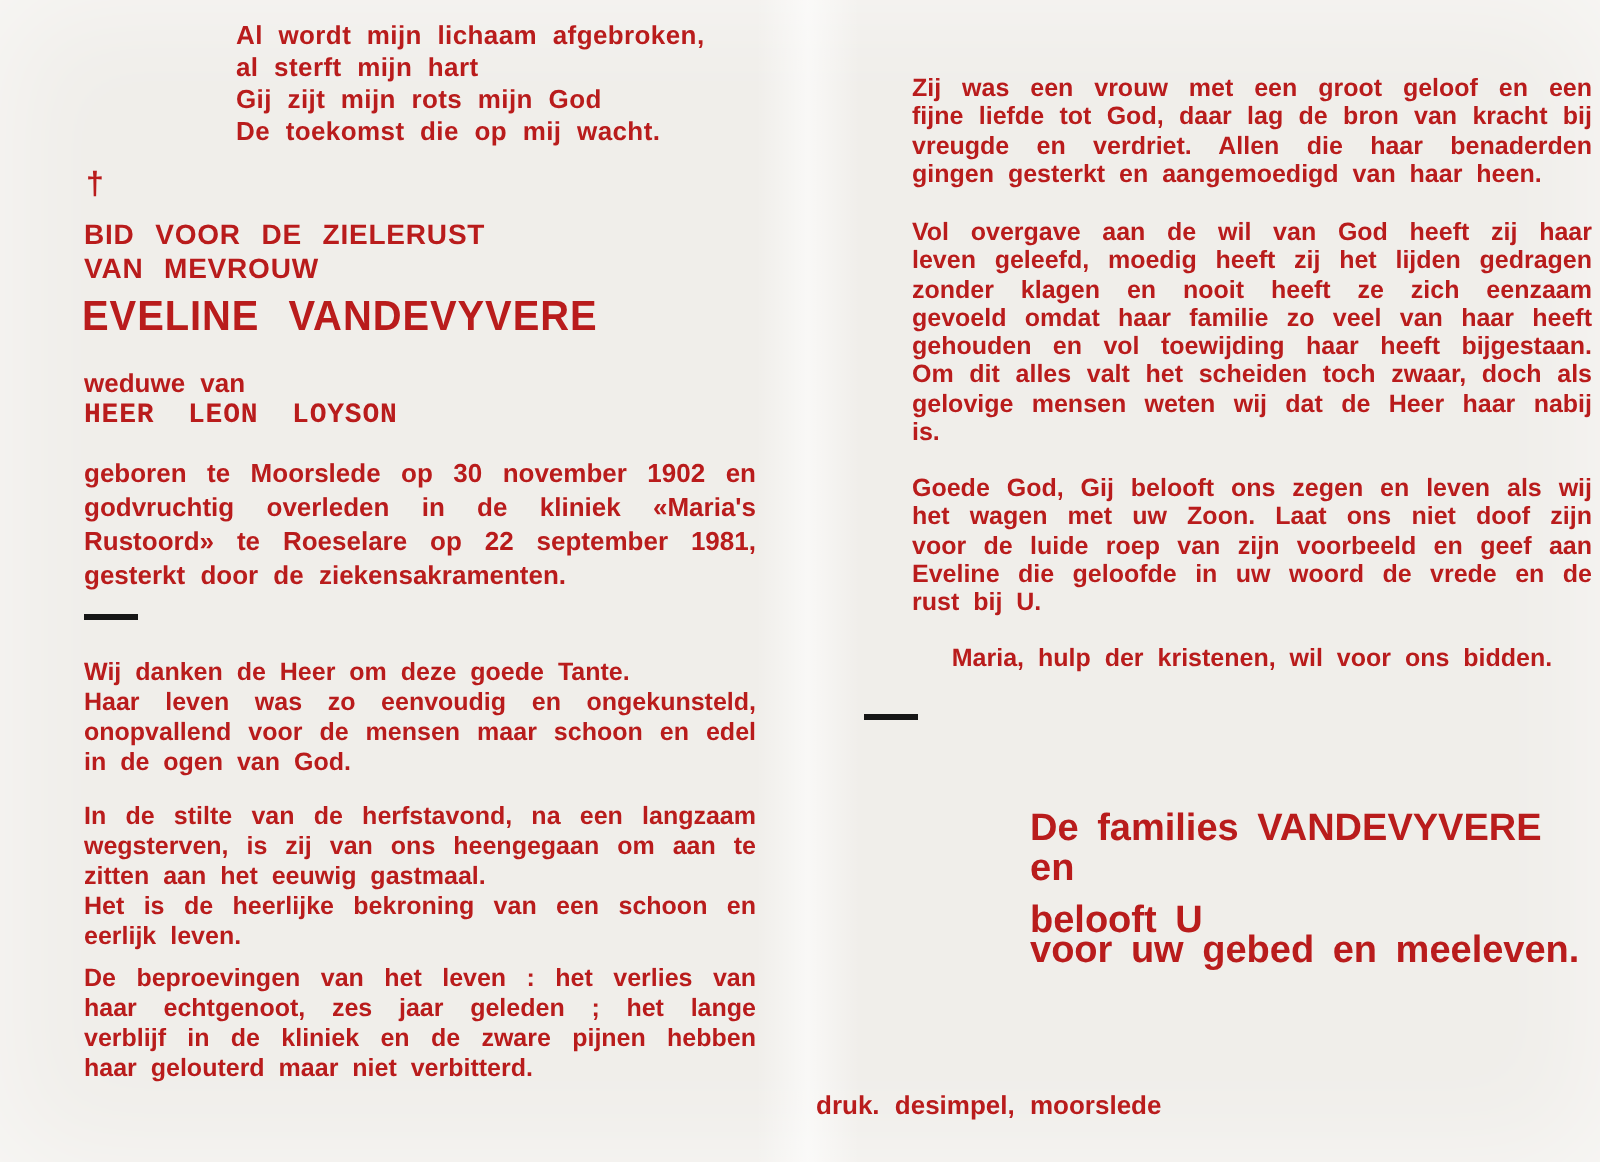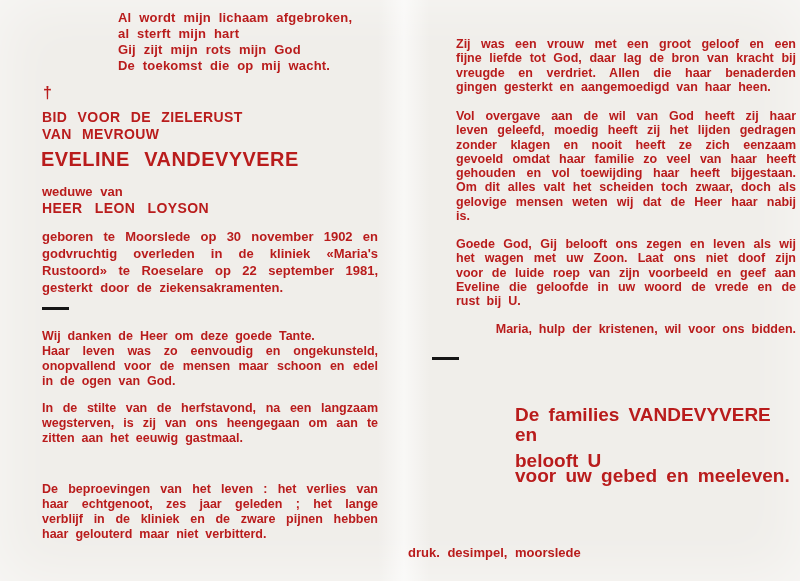--- a/index.html
+++ b/index.html
@@ -29,36 +29,36 @@
     background: linear-gradient(90deg, rgba(255,255,255,0) 0%, rgba(255,255,255,0.6) 50%, rgba(255,255,255,0) 100%);
     pointer-events: none;
   }
   .blk { position: absolute; }
   
   .quote { left: 118px; top: 10px; width: 270px; font-size: 13px; line-height: 16px; word-spacing: 4px; letter-spacing: 0.2px; }
   .cross { left: 43px; top: 84px; font-size: 16px; }
   .pray  { left: 42px; top: 109px; font-size: 14px; line-height: 16.5px; word-spacing: 6px; letter-spacing: 0.4px; }
   .name  { left: 41px; top: 147px; font-size: 21px; letter-spacing: 0.5px; word-spacing: 9px; transform: scaleX(0.95); transform-origin: left top; white-space: nowrap; }
   .widow { left: 42px; top: 184px; font-size: 13px; word-spacing: 4px; }
-  .husband { left: 42px; top: 200px; font-size: 14px; word-spacing: 8px; letter-spacing: 0.4px; }
+  .husband { left: 42px; top: 200px; font-size: 14px; word-spacing: 8px; letter-spacing: 0.4px; font-family: Liberation Mono, monospace; }
   .vita  { left: 42px; top: 228px; width: 336px; font-size: 13px; line-height: 17px; word-spacing: 4px; text-align: justify; }
   .dash  { height: 3px; width: 27px; background: #161616; }
   .dash-left  { left: 42px; top: 307px; }
   .dash-right { left: 432px; top: 357px; }
   .lpara { left: 42px; width: 336px; font-size: 12.5px; line-height: 15px; word-spacing: 3.5px; }
   .lpara div { text-align: justify; }
   .p1 { top: 329px; }
   .p2 { top: 401px; }
   .p3 { top: 482px; }
   
   .rpara { left: 456px; width: 340px; font-size: 12.5px; line-height: 14.3px; word-spacing: 3.5px; text-align: justify; }
   .r1 { top: 37px; }
   .r2 { top: 109px; }
   .r3 { top: 237px; }
-  .r4 { top: 322px; text-align: right; }
+  .r4 { top: 322px; text-align: center; }
   .families { left: 515px; top: 407px; font-size: 19px; word-spacing: 4px; }
   .families .ln { line-height: 15px; }
   .families .gap-sm { margin-top: 5px; }
   .families .gap-lg { margin-top: 11px; }
   .printer { left: 408px; top: 545px; font-size: 13px; word-spacing: 4px; }
 </style>
 </head>
 <body>
 
 <div class="card">
@@ -87,20 +87,21 @@
 
   <div class="blk dash dash-left"></div>
 
   <div class="blk lpara p1">
     <div>Wij danken de Heer om deze goede Tante.</div>
     <div>Haar leven was zo eenvoudig en ongekunsteld, onopvallend voor de mensen maar schoon en edel in de ogen van God.</div>
   </div>
 
   <div class="blk lpara p2">
     <div>In de stilte van de herfstavond, na een langzaam wegsterven, is zij van ons heengegaan om aan te zitten aan het eeuwig gastmaal.</div>
+    <div>Het is de heerlijke bekroning van een schoon en eerlijk leven.</div>
   </div>
 
   <div class="blk lpara p3">
     <div>De beproevingen van het leven : het verlies van haar echtgenoot, zes jaar geleden ; het lange verblijf in de kliniek en de zware pijnen hebben haar gelouterd maar niet verbitterd.</div>
   </div>
 
   <div class="blk rpara r1">Zij was een vrouw met een groot geloof en een fijne liefde tot God, daar lag de bron van kracht bij vreugde en verdriet. Allen die haar benaderden gingen gesterkt en aangemoedigd van haar heen.</div>
   <div class="blk rpara r2">Vol overgave aan de wil van God heeft zij haar leven geleefd, moedig heeft zij het lijden gedragen zonder klagen en nooit heeft ze zich eenzaam gevoeld omdat haar familie zo veel van haar heeft gehouden en vol toewijding haar heeft bijgestaan. Om dit alles valt het scheiden toch zwaar, doch als gelovige mensen weten wij dat de Heer haar nabij is.</div>
   <div class="blk rpara r3">Goede God, Gij belooft ons zegen en leven als wij het wagen met uw Zoon. Laat ons niet doof zijn voor de luide roep van zijn voorbeeld en geef aan Eveline die geloofde in uw woord de vrede en de rust bij U.</div>
   <div class="blk rpara r4">Maria, hulp der kristenen, wil voor ons bidden.</div>

